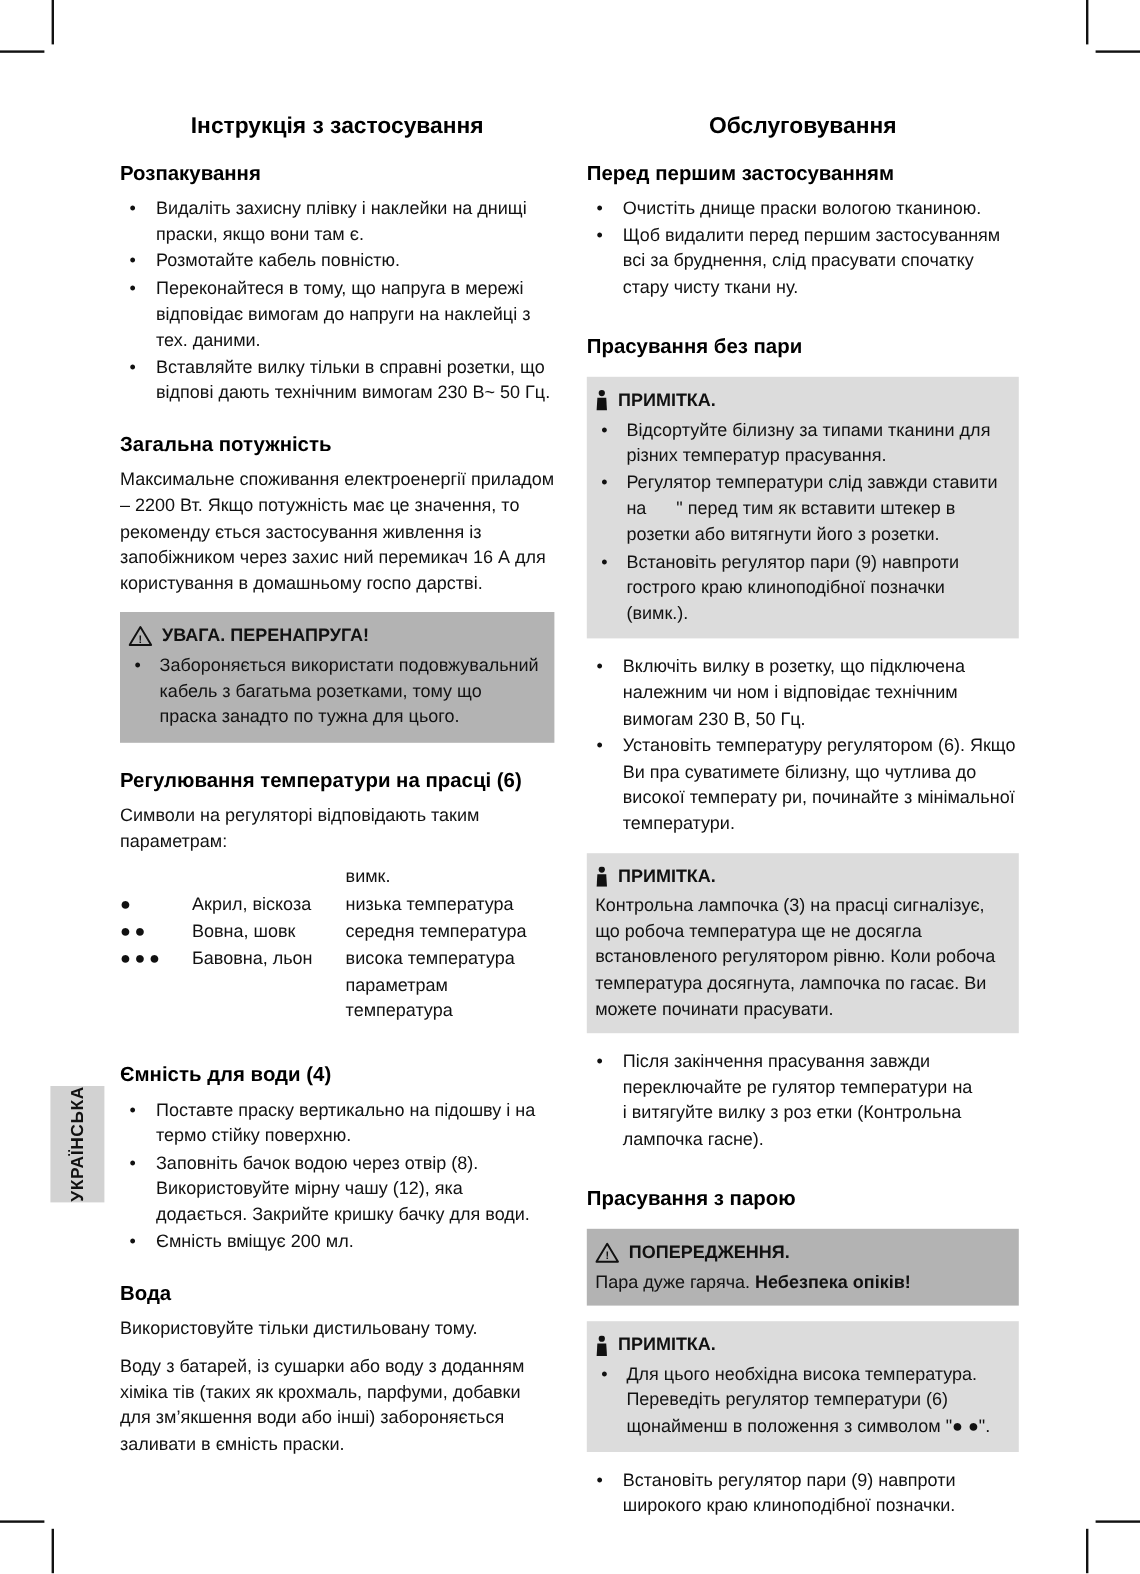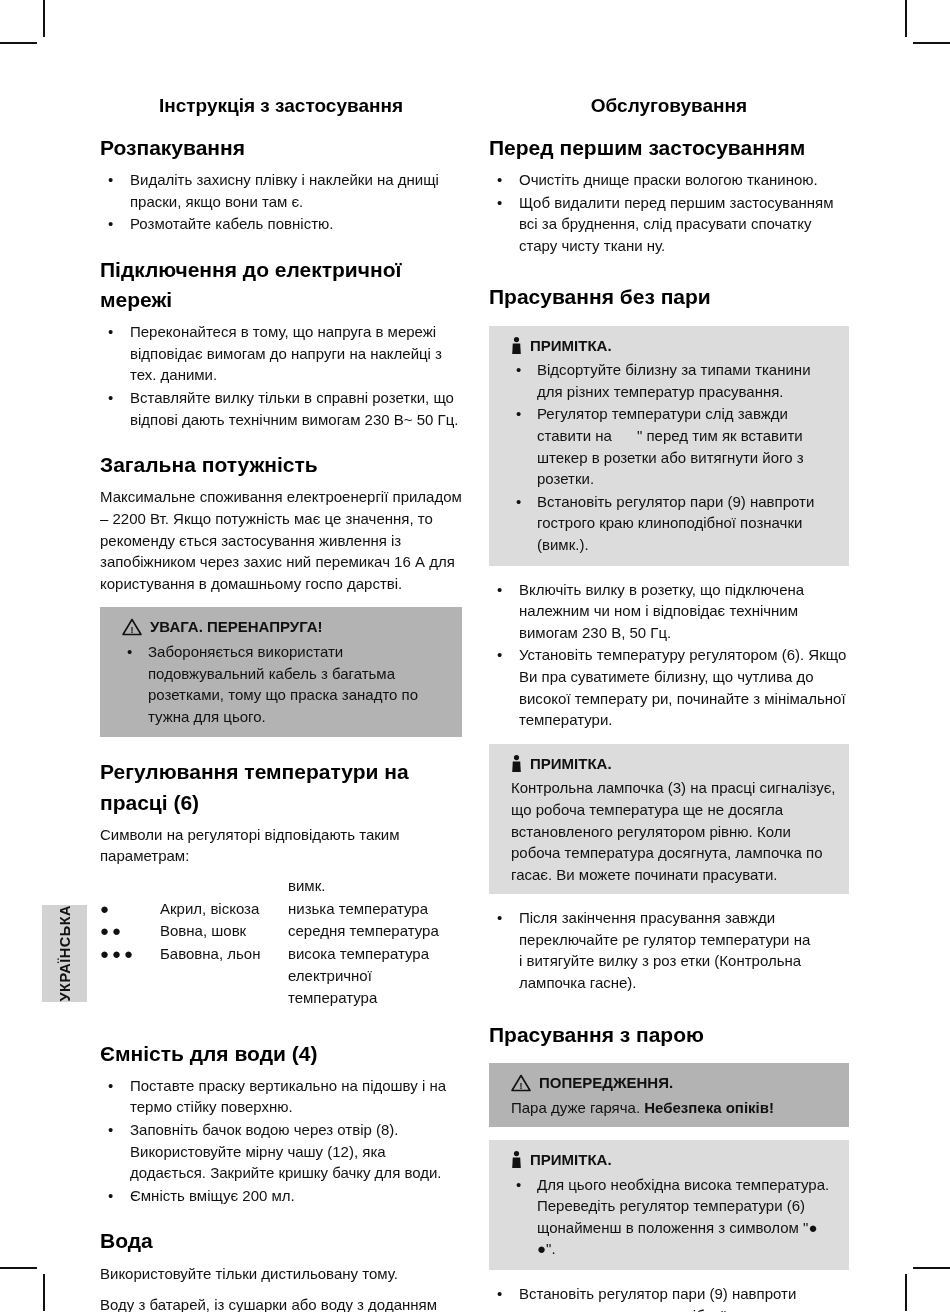--- a/index.html
+++ b/index.html
@@ -31,29 +31,29 @@
   }
   
   .col{position:absolute;top:95px;font-size:15px;line-height:1.44;}
   .col-left{left:100px;width:362px;}
   .col-right{left:489px;width:360px;}
   .col h1{
     font-size:19px;line-height:1.2;font-weight:bold;text-align:center;
     margin:0 0 15px 0;color:#000;
   }
   .col h2{
-    font-size:21px;font-weight:bold;margin:20px 0 6px 0;color:#000;
+    font-size:17px;font-weight:bold;margin:20px 0 6px 0;color:#000;
   }
   .col h2.first{margin-top:14px;}
   .p{margin:5px 0 5px 0;}
   
   .li{position:relative;padding-left:30px;margin:1px 0;}
   .li::before{content:"\2022";position:absolute;left:8px;top:0;}
   
-  .box{margin:13px 0;padding:7px 10px 9px 22px;}
+  .box{margin:13px 0;padding:7px 10px 9px 7px;}
   .box.note{background:#dcdcdc;}
   .box.warn{background:#b3b3b3;}
   .box-title{display:flex;align-items:center;gap:8px;font-weight:bold;margin:2px 0 3px 0;}
   .box .li{padding-left:26px;}
   .box .li::before{left:5px;}
   .icon{display:inline-flex;flex:none;align-items:center;}
   .icon svg{display:block;}
   
   .trow{display:flex;margin:1px 0;}
   .tsym{width:60px;flex:none;letter-spacing:3px;}
@@ -81,21 +81,20 @@
 
   <div class="col col-left">
     <h1>Інструкція з застосування</h1>
 
     <h2 class="first">Розпакування</h2>
     <div>
       <div class="li"><span>Видаліть захисну плівку і наклейки на днищі праски, якщо вони там є.</span></div>
       <div class="li"><span>Розмотайте кабель повністю.</span></div>
     </div>
 
-    <h2>Підключення до електричної мережі</h2>
     <div>
       <div class="li"><span>Переконайтеся в тому, що напруга в мережі відповідає вимогам до напруги на наклейці з тех. даними.</span></div>
       <div class="li"><span>Вставляйте вилку тільки в справні розетки, що відпові дають технічним вимогам 230 В~ 50 Гц.</span></div>
     </div>
 
     <h2>Загальна потужність</h2>
     <div class="p">Максимальне споживання електроенергії приладом – 2200 Вт. Якщо потужність має це значення, то рекоменду ється застосування живлення із запобіжником через захис ний перемикач 16 А для користування в домашньому госпо дарстві.</div>
 
     <div class="box warn">
       <div class="box-title">
@@ -129,21 +128,21 @@
         <span class="ttemp">середня температура</span>
       </div>
       <div class="trow">
         <span class="tsym">●●●</span>
         <span class="tfab">Бавовна, льон</span>
         <span class="ttemp">висока температура</span>
       </div>
       <div class="trow">
         <span class="tsym"></span>
         <span class="tfab"></span>
-        <span class="ttemp">електричної температура</span>
+        <span class="ttemp">параметрам температура</span>
       </div>
     </div>
 
     <h2 style="margin-top:30px;">Ємність для води (4)</h2>
     <div>
       <div class="li"><span>Поставте праску вертикально на підошву і на термо стійку поверхню.</span></div>
       <div class="li"><span>Заповніть бачок водою через отвір (8). Використовуйте мірну чашу (12), яка додається. Закрийте кришку бачку для води.</span></div>
       <div class="li"><span>Ємність вміщує 200 мл.</span></div>
     </div>
 

